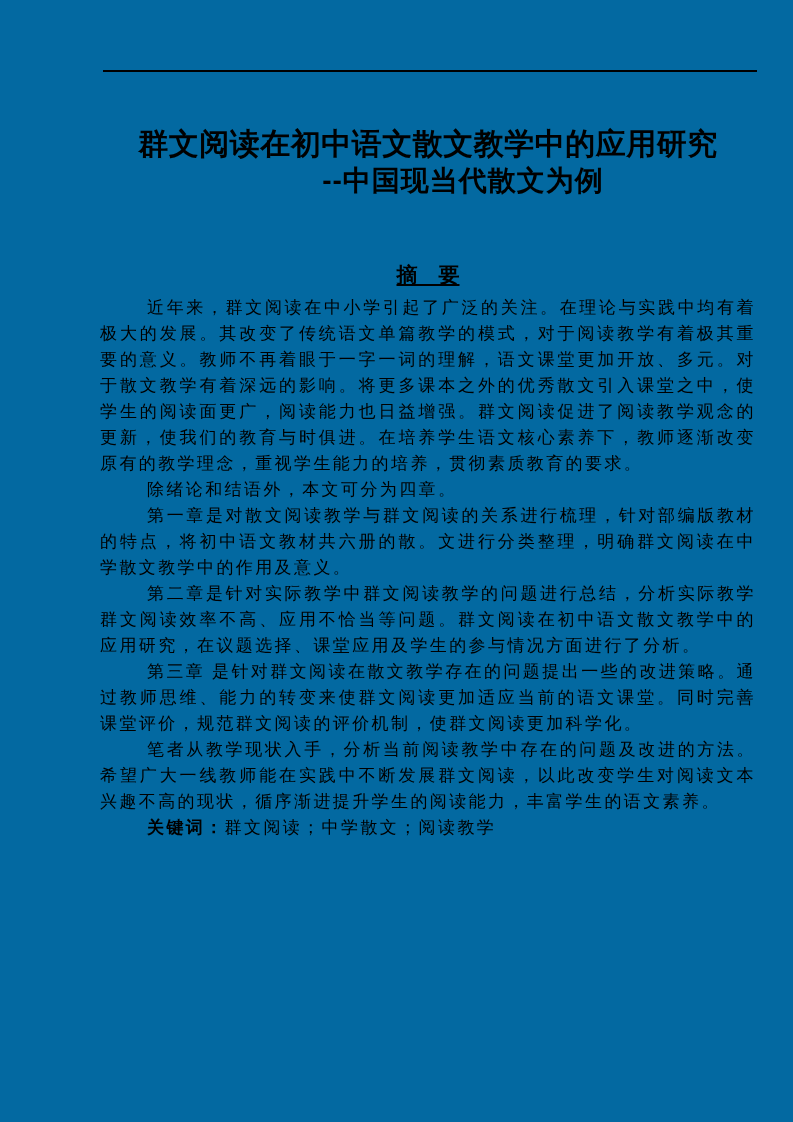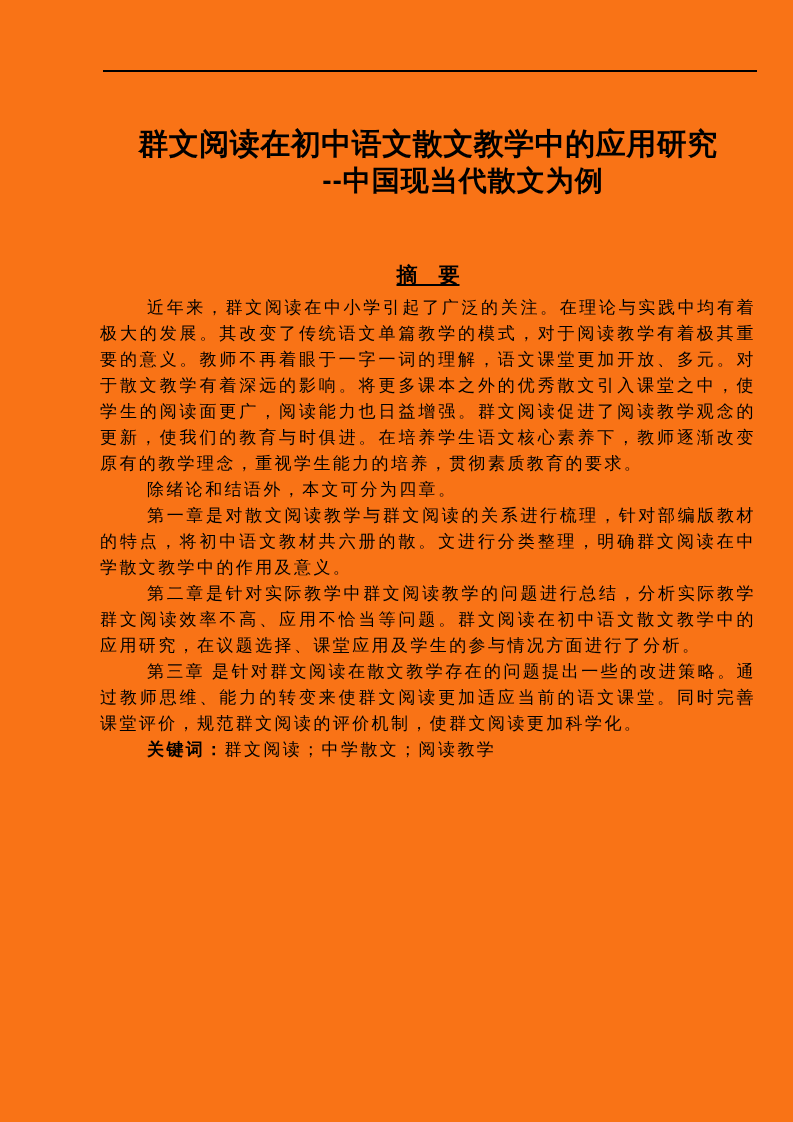--- a/index.html
+++ b/index.html
@@ -4,21 +4,21 @@
 <style>
   html, body {
     margin: 0;
     padding: 0;
     background: #ffffff;
   }
   .page {
     position: relative;
     width: 793px;
     height: 1122px;
-    background: #f97316;
+    background: #0369a1;
     color: #000000;
     overflow: hidden;
   }
   .header-rule {
     position: absolute;
     left: 103px;
     top: 70px;
     width: 654px;
     height: 2px;
     background: #000000;
@@ -97,18 +97,19 @@
   <div class="title-line2">--中国现当代散文为例</div>
 
   <h2 class="abstract-heading">摘　要</h2>
 
   <div class="abstract-body">
     <p>近年来，群文阅读在中小学引起了广泛的关注。在理论与实践中均有着极大的发展。其改变了传统语文单篇教学的模式，对于阅读教学有着极其重要的意义。教师不再着眼于一字一词的理解，语文课堂更加开放、多元。对于散文教学有着深远的影响。将更多课本之外的优秀散文引入课堂之中，使学生的阅读面更广，阅读能力也日益增强。群文阅读促进了阅读教学观念的更新，使我们的教育与时俱进。在培养学生语文核心素养下，教师逐渐改变原有的教学理念，重视学生能力的培养，贯彻素质教育的要求。</p>
     <p>除绪论和结语外，本文可分为四章。</p>
     <p>第一章是对散文阅读教学与群文阅读的关系进行梳理，针对部编版教材的特点，将初中语文教材共六册的散。文进行分类整理，明确群文阅读在中学散文教学中的作用及意义。</p>
     <p>第二章是针对实际教学中群文阅读教学的问题进行总结，分析实际教学群文阅读效率不高、应用不恰当等问题。群文阅读在初中语文散文教学中的应用研究，在议题选择、课堂应用及学生的参与情况方面进行了分析。</p>
     <p>第三章 是针对群文阅读在散文教学存在的问题提出一些的改进策略。通过教师思维、能力的转变来使群文阅读更加适应当前的语文课堂。同时完善课堂评价，规范群文阅读的评价机制，使群文阅读更加科学化。</p>
+    <p>笔者从教学现状入手，分析当前阅读教学中存在的问题及改进的方法。希望广大一线教师能在实践中不断发展群文阅读，以此改变学生对阅读文本兴趣不高的现状，循序渐进提升学生的阅读能力，丰富学生的语文素养。</p>
     <p>
       <b class="kw-label">关键词：</b><span>群文阅读；中学散文；阅读教学</span>
     </p>
   </div>
 
 </div>
 
 </body></html>

